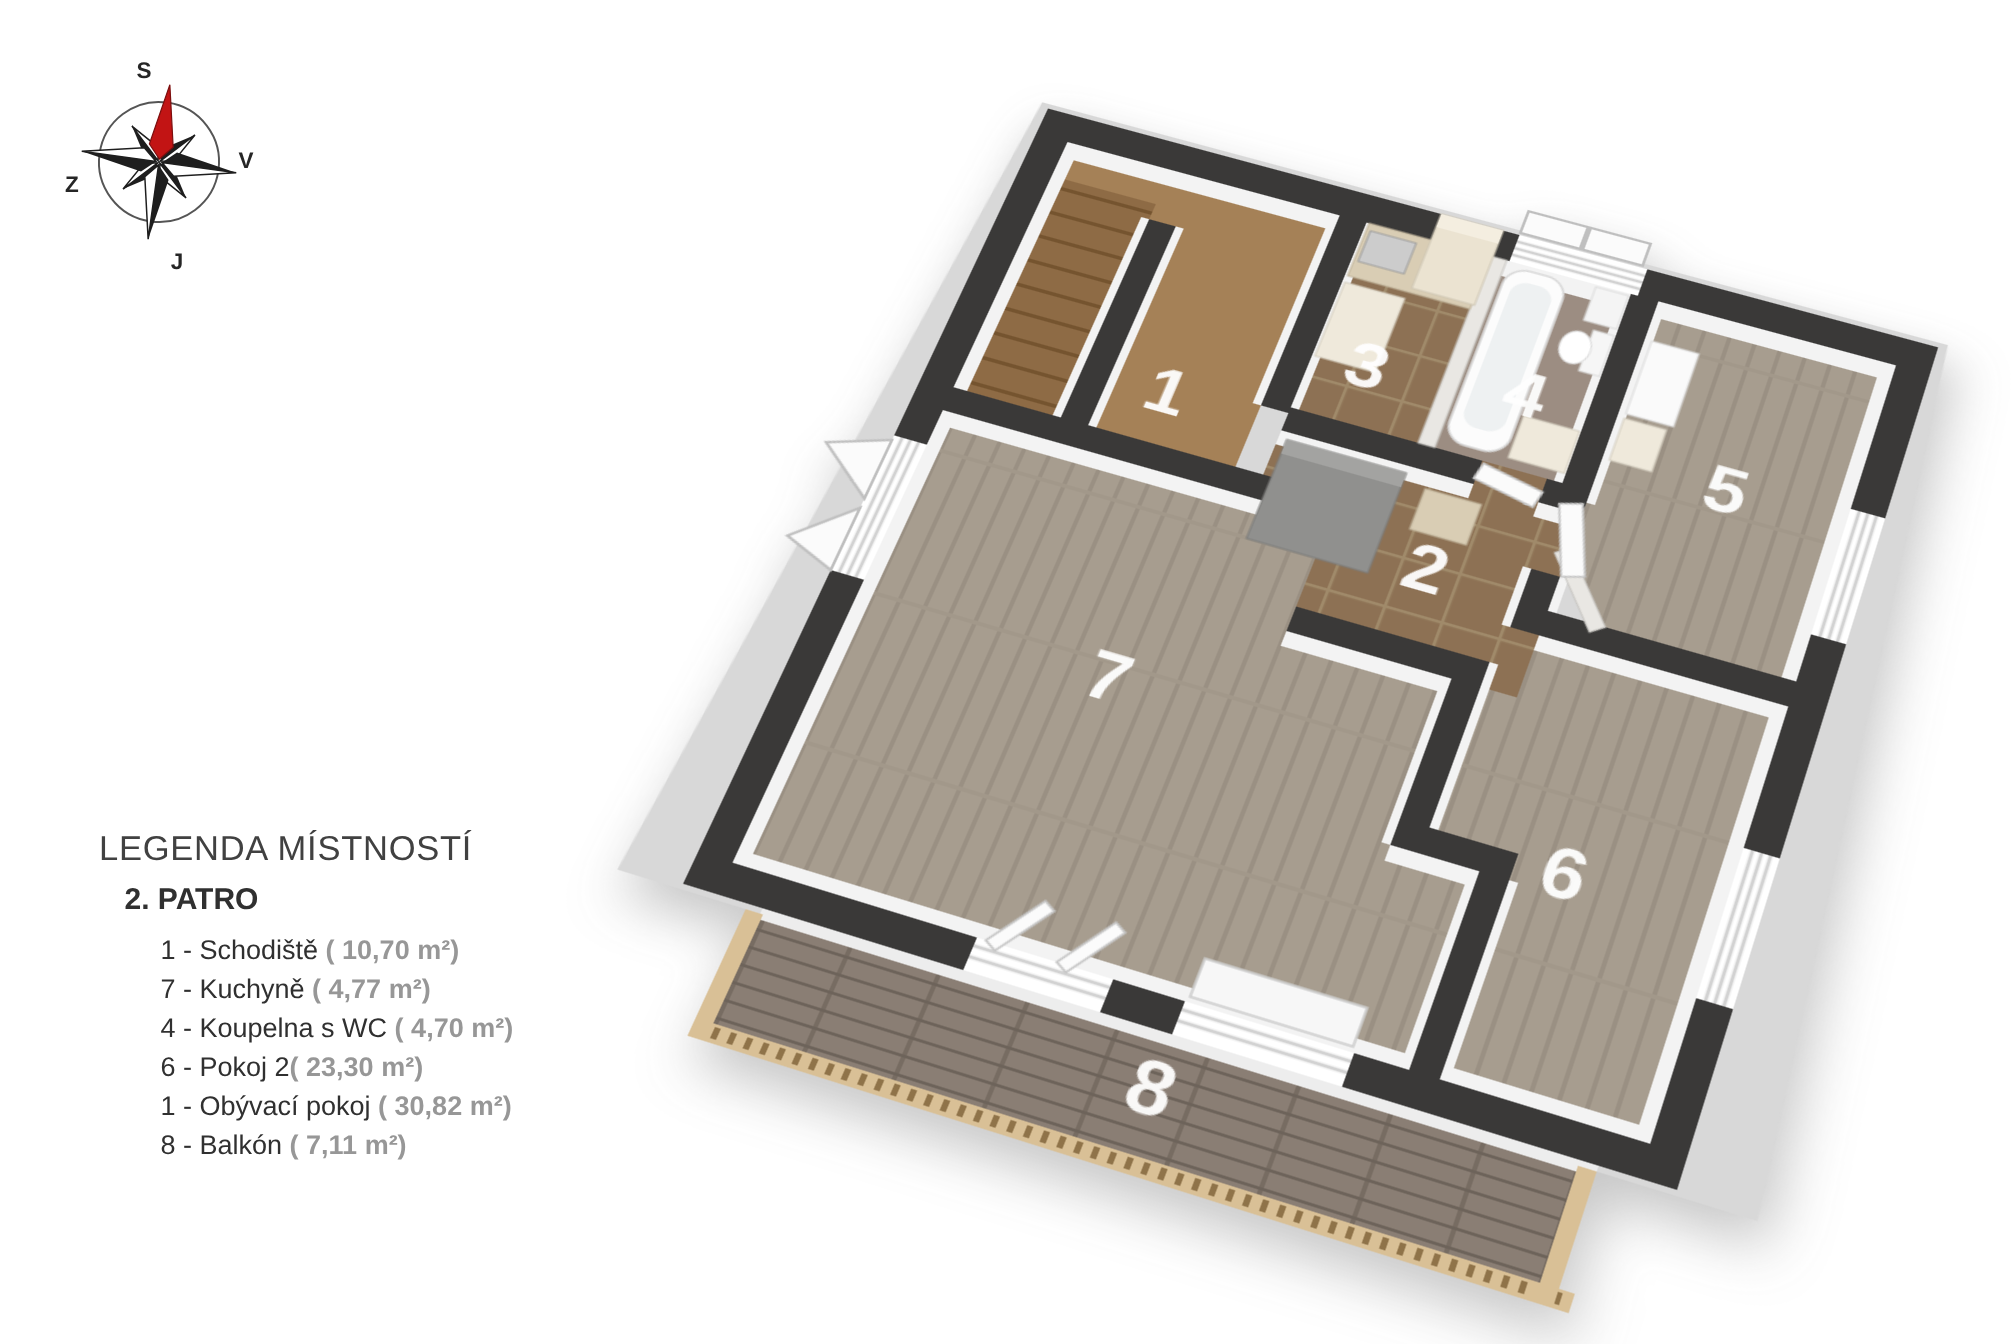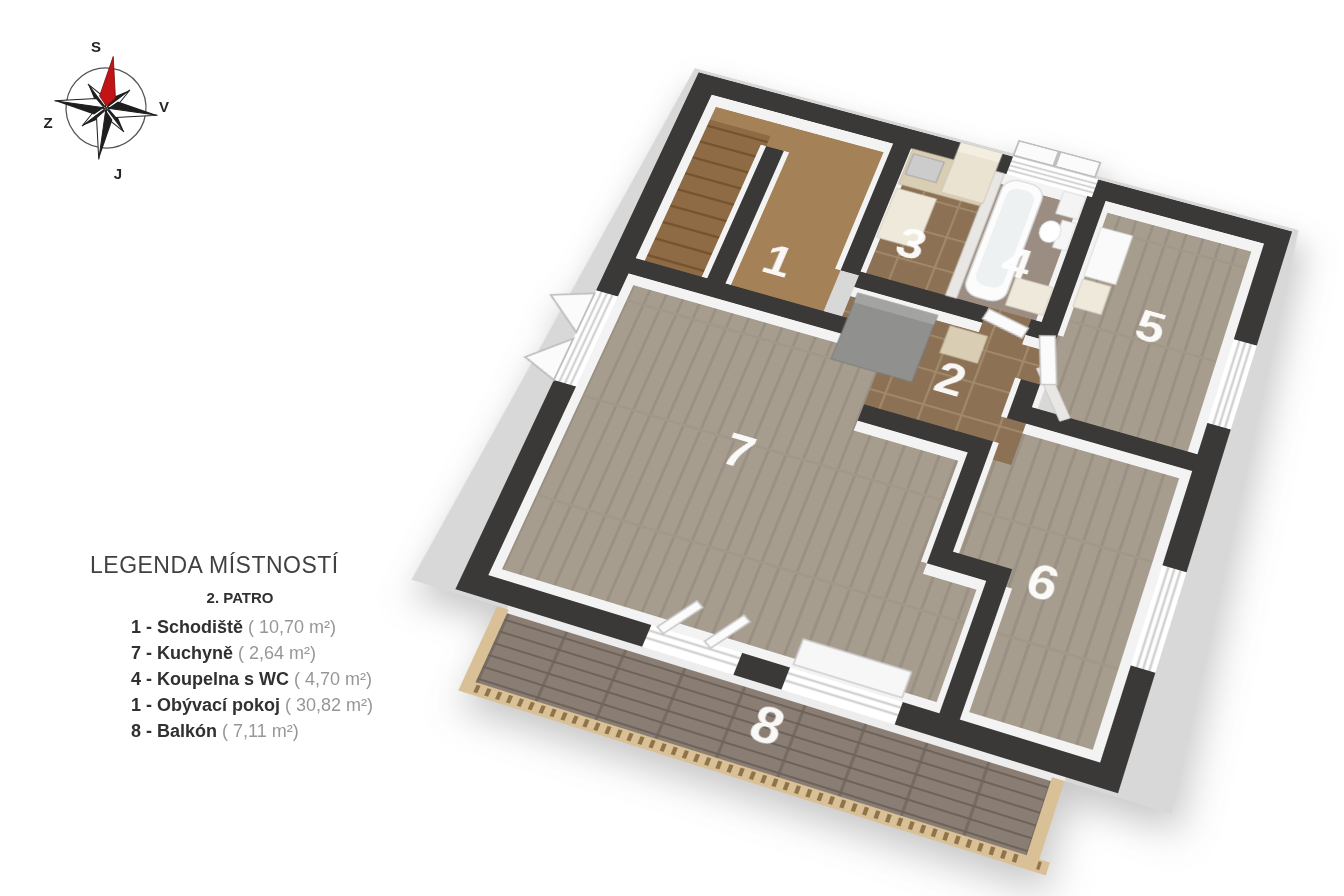--- a/index.html
+++ b/index.html
@@ -26,27 +26,27 @@
   .doorleaf{fill:#fbfbfb;stroke:#c6c6c6;stroke-width:1.5;}
   .slab{fill:var(--slab,#d8d8d8);}
   .bathfloor{fill:var(--bath_floor,#9c8d82);}
   .stairfloor{fill:var(--stair_floor,#a58157);}
   .railing{fill:var(--railing,#d9c096);}
   .roomnum{fill:var(--room_label,#ffffff);font-weight:bold;font-size:52px;
            opacity:.95;text-anchor:middle;
            font-family:"Liberation Sans", sans-serif;}
 
   
-  .legend{position:absolute;left:90px;top:552px;color:#303030;}
+  .legend{position:absolute;left:66px;top:552px;color:#303030;}
   .legend-title{font-size:23px;color:#414141;letter-spacing:.5px;}
-  .legend-floor{font-size:15px;font-weight:bold;margin:10px 0 8px 17px;text-align:center;}
+  .legend-floor{font-size:20px;font-weight:bold;margin:10px 0 8px 17px;}
   .legend-items{margin-left:41px;}
   .legend-item{font-size:18px;line-height:26px;white-space:pre;}
-  .li-name{font-weight:bold;color:#303030;}
-  .li-area{font-weight:normal;color:#979797;}
+  .li-name{font-weight:normal;color:#303030;}
+  .li-area{font-weight:bold;color:#979797;}
 </style>
 </head>
 <body>
 
 <svg class="compass" width="150" height="162" viewBox="0 0 150 162">
   <g transform="translate(72,82) rotate(8)">
     <circle r="40" fill="none" stroke="#555" stroke-width="1.3"></circle>
 
     <g>
       <g transform="rotate(45)">
@@ -259,18 +259,19 @@
     <text class="roomnum" x="332" y="716">8</text>
   </g>
 </svg>
 </div>
 
 <div class="legend">
   <div class="legend-title">LEGENDA MÍSTNOSTÍ</div>
   <div class="legend-floor">2. PATRO</div>
   <div class="legend-items">
     <div class="legend-item"><span class="li-name">1 - Schodiště</span><span class="li-area"> ( 10,70 m²)</span></div>
-    <div class="legend-item"><span class="li-name">7 - Kuchyně</span><span class="li-area"> ( 2,64 m²)</span></div>
+    <div class="legend-item"><span class="li-name">7 - Kuchyně</span><span class="li-area"> ( 4,77 m²)</span></div>
     <div class="legend-item"><span class="li-name">4 - Koupelna s WC</span><span class="li-area"> ( 4,70 m²)</span></div>
+    <div class="legend-item"><span class="li-name">6 - Pokoj 2</span><span class="li-area">( 23,30 m²)</span></div>
     <div class="legend-item"><span class="li-name">1 - Obývací pokoj</span><span class="li-area"> ( 30,82 m²)</span></div>
     <div class="legend-item"><span class="li-name">8 - Balkón</span><span class="li-area"> ( 7,11 m²)</span></div>
   </div>
 </div>
 
 </body></html>

